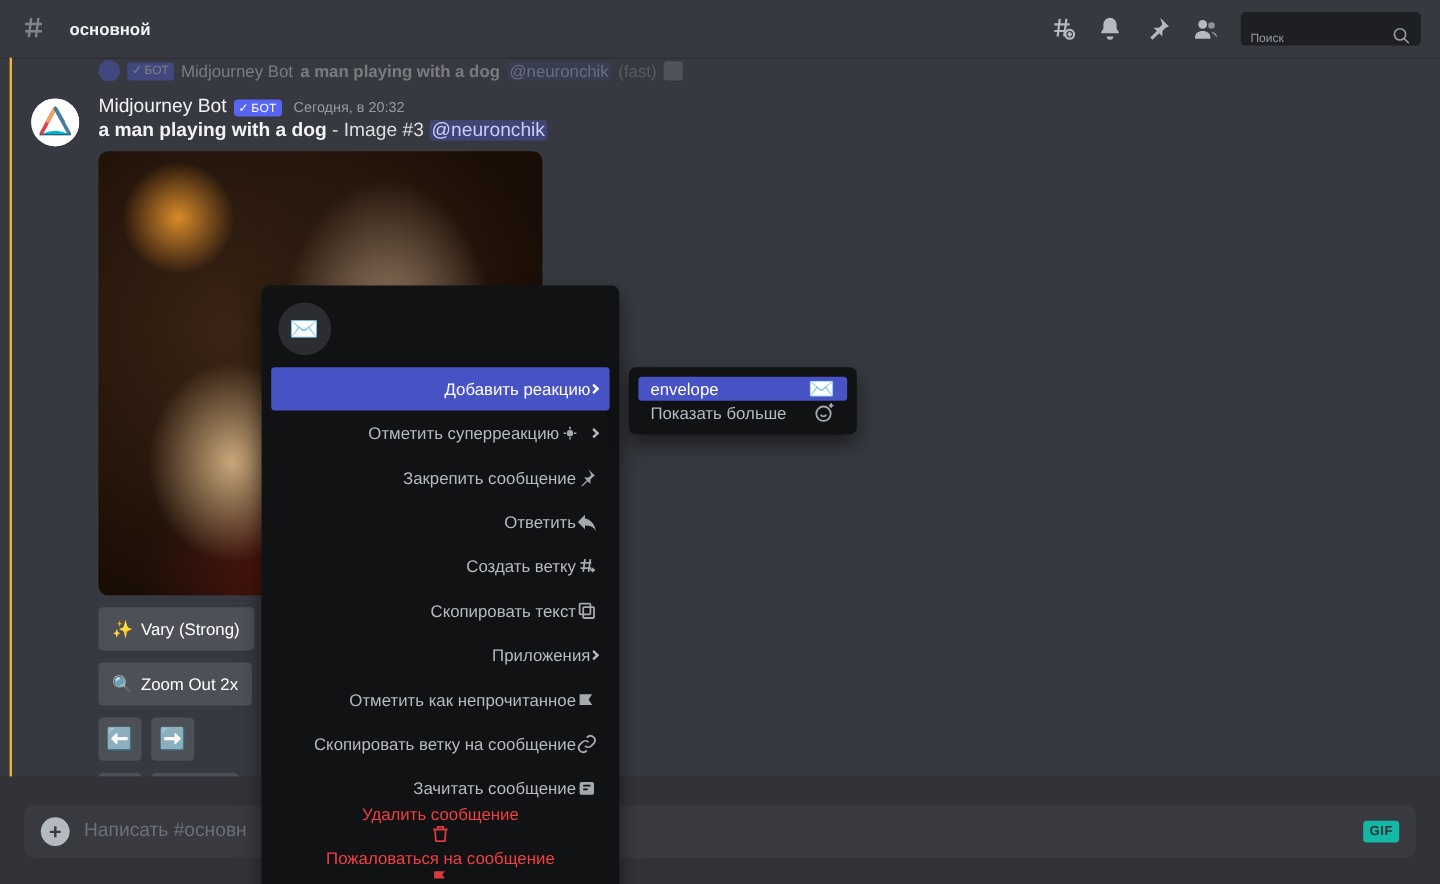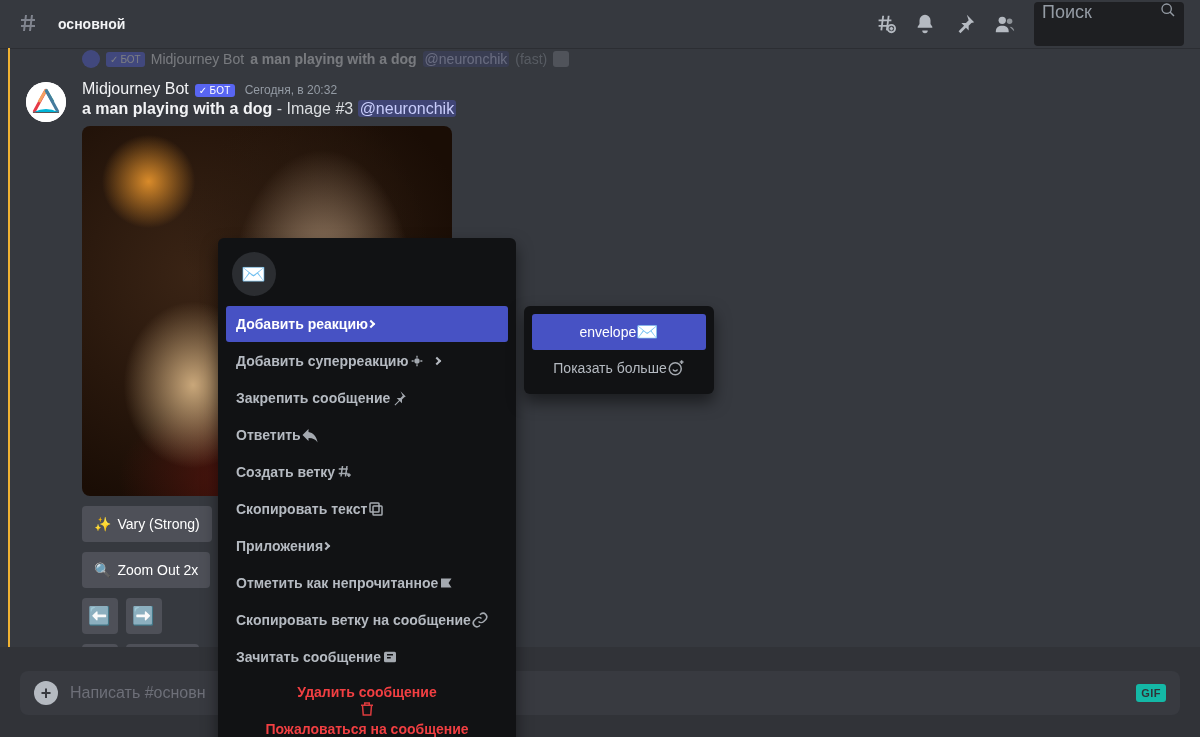--- a/index.html
+++ b/index.html
@@ -28,26 +28,26 @@
   .header-left { display: flex; align-items: center; gap: 18px; }
   .hash-icon { color: #80848e; }
   .channel-name { font-weight: 600; color: #f2f3f5; }
   .header-spacer { flex: 1; }
   .header-icons { display: flex; align-items: center; gap: 18px; color: #b5bac1; }
   .hicon { cursor: pointer; display:flex; }
   .search-box {
     background: #1e1f22;
     border-radius: 4px;
     display: flex;
-    align-items: flex-start;
+    align-items: flex-end;
     padding: 0 8px;
-    height: 44px;
+    height: 28px;
     width: 150px;
     color: #949ba4;
-    font-size: 18px;
+    font-size: 10px;
     cursor: text;
   }
   .search-box span { flex: 1; }
   
   
   .messages {
     position: relative;
     height: calc(100% - 48px - 70px);
     padding-left: 72px;
     padding-top: 0;
@@ -174,29 +174,28 @@
     border-radius: 50%;
     display: flex;
     align-items: center;
     justify-content: center;
     margin: 6px 0 10px 6px;
     font-size: 20px;
   }
   .ctx-item {
     display: flex;
     align-items: center;
-    justify-content: flex-start;
+    justify-content: flex-end;
     padding: 8px 10px;
     margin: 1px 0;
     border-radius: 3px;
     font-size: 14px;
     color: #b5bac1;
     cursor: pointer;
     height: 36px;
-    font-weight: bold;
   }
   .ctx-item.highlight { background: #4752c4; color: #fff; }
   .ctx-item.danger { color: #f23f42; flex-direction: column; }
   .ctx-item .right { display: flex; align-items: center; gap: 8px; color: inherit; }
   .chev { width: 6px; height: 6px; border-top: 2px solid currentColor; border-right: 2px solid currentColor; transform: rotate(45deg); }
   .ctx-icon { width:18px; height:18px; display:flex; align-items:center; justify-content:center; opacity:.9; }
   
   
   .ctx-submenu {
     position: absolute;
@@ -205,27 +204,27 @@
     width: 190px;
     background: #111214;
     border-radius: 6px;
     padding: 8px;
     box-shadow: 0 8px 16px rgba(0,0,0,.5);
     z-index: 101;
   }
   .sub-item {
     display: flex;
     align-items: center;
-    justify-content: center;
+    justify-content: space-between;
     padding: 8px 10px;
     border-radius: 3px;
     font-size: 14px;
     color: #b5bac1;
     cursor: pointer;
-    height: 36px;
+    height: 20px;
   }
   .sub-item.highlight { background: #4752c4; color: #fff; }
   .env { font-size: 18px; }
   
   
   .bottom-fade {
     position: absolute;
     left: 0; right: 0; bottom: 0;
     height: 90px;
     background: #313338;
@@ -371,21 +370,21 @@
       <span>✉️</span>
     </div>
 
   <div class="ctx-item highlight">
     <span>Добавить реакцию</span>
     <span class="right">
         <span class="chev"></span>
       </span>
   </div>
   <div class="ctx-item">
-    <span>Добавить суперреакцию</span>
+    <span>Отметить суперреакцию</span>
     <span class="right">
       <span class="ctx-icon">
           <svg viewBox="0 0 24 24" width="16" height="16" fill="currentColor">
             <circle cx="12" cy="12" r="4"></circle>
             <path d="M4 12h3M17 12h3M12 4v3M12 17v3" stroke="currentColor" stroke-width="2"></path>
           </svg>
         </span>
       <span class="chev"></span>
     </span>
   </div>

